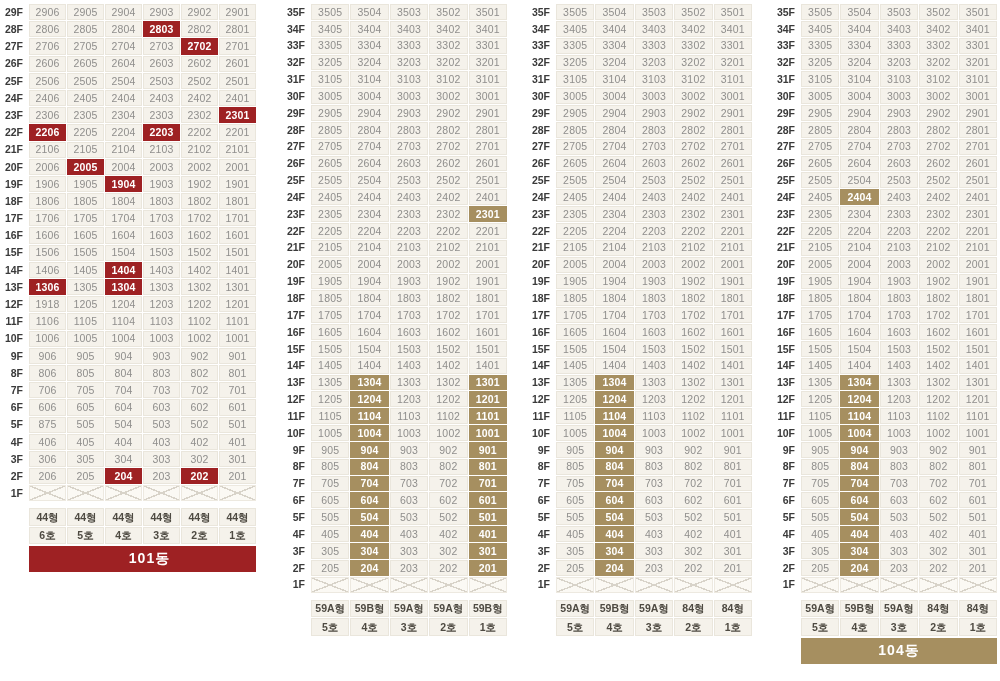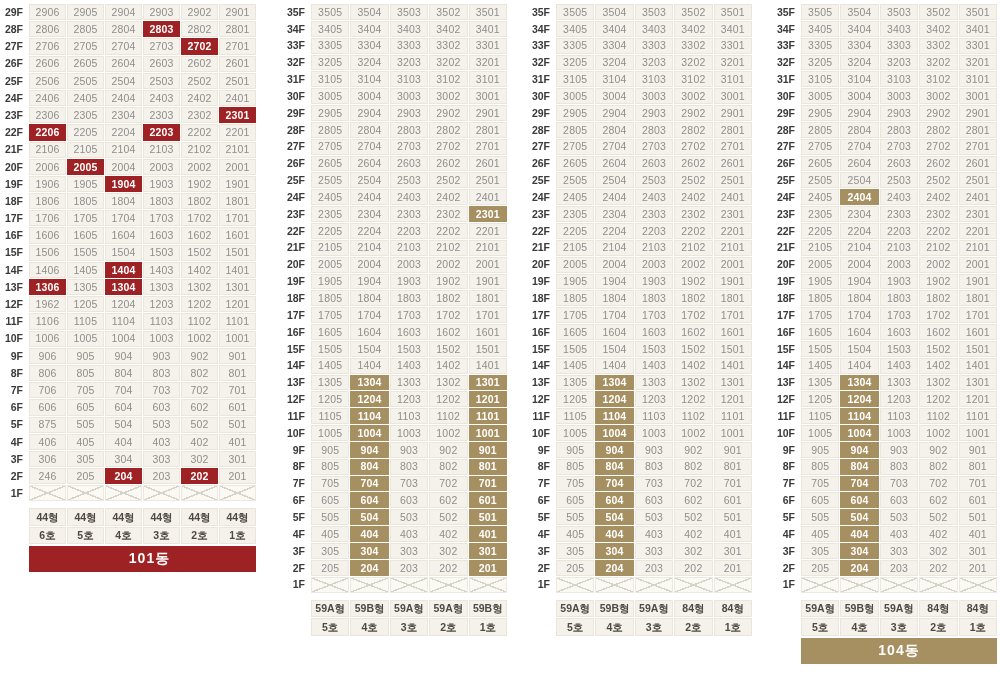--- a/index.html
+++ b/index.html
@@ -180,21 +180,21 @@
         <div class="cell">1402</div>
         <div class="cell">1401</div>
         <div class="cell floor-label">13F</div>
         <div class="cell hl">1306</div>
         <div class="cell">1305</div>
         <div class="cell hl">1304</div>
         <div class="cell">1303</div>
         <div class="cell">1302</div>
         <div class="cell">1301</div>
         <div class="cell floor-label">12F</div>
-        <div class="cell">1962</div>
+        <div class="cell">1918</div>
         <div class="cell">1205</div>
         <div class="cell">1204</div>
         <div class="cell">1203</div>
         <div class="cell">1202</div>
         <div class="cell">1201</div>
         <div class="cell floor-label">11F</div>
         <div class="cell">1106</div>
         <div class="cell">1105</div>
         <div class="cell">1104</div>
         <div class="cell">1103</div>
@@ -250,21 +250,21 @@
         <div class="cell">402</div>
         <div class="cell">401</div>
         <div class="cell floor-label">3F</div>
         <div class="cell">306</div>
         <div class="cell">305</div>
         <div class="cell">304</div>
         <div class="cell">303</div>
         <div class="cell">302</div>
         <div class="cell">301</div>
         <div class="cell floor-label">2F</div>
-        <div class="cell">246</div>
+        <div class="cell">206</div>
         <div class="cell">205</div>
         <div class="cell hl">204</div>
         <div class="cell">203</div>
         <div class="cell hl">202</div>
         <div class="cell">201</div>
         <div class="cell floor-label">1F</div>
         <div class="cell crossed"></div>
         <div class="cell crossed"></div>
         <div class="cell crossed"></div>
         <div class="cell crossed"></div>

